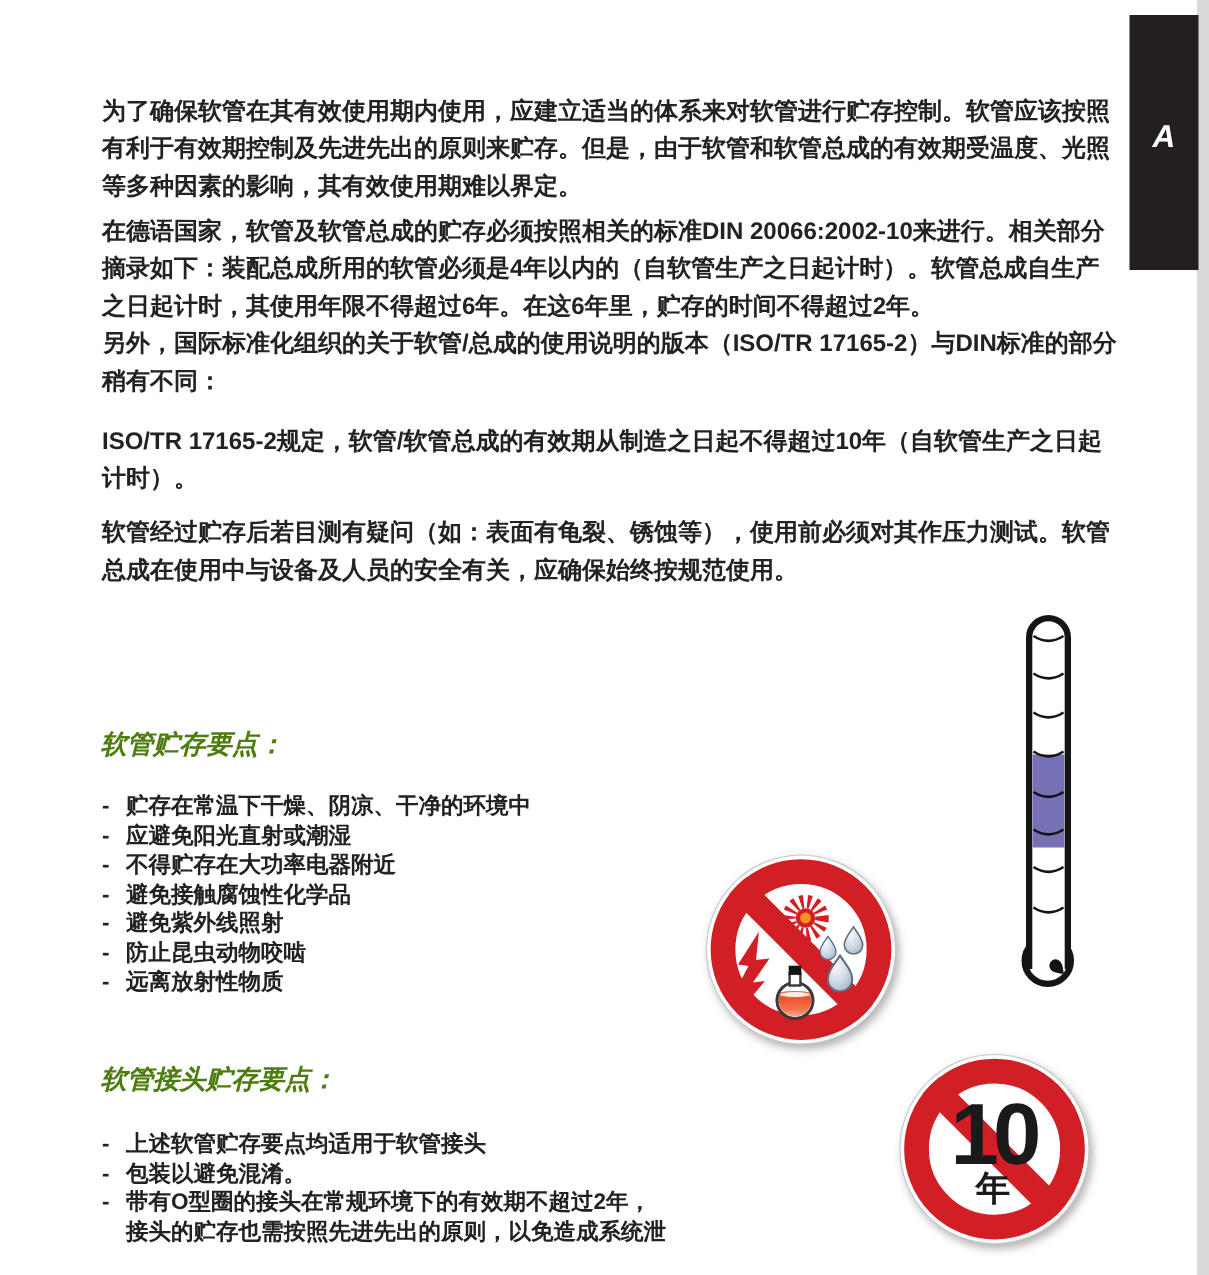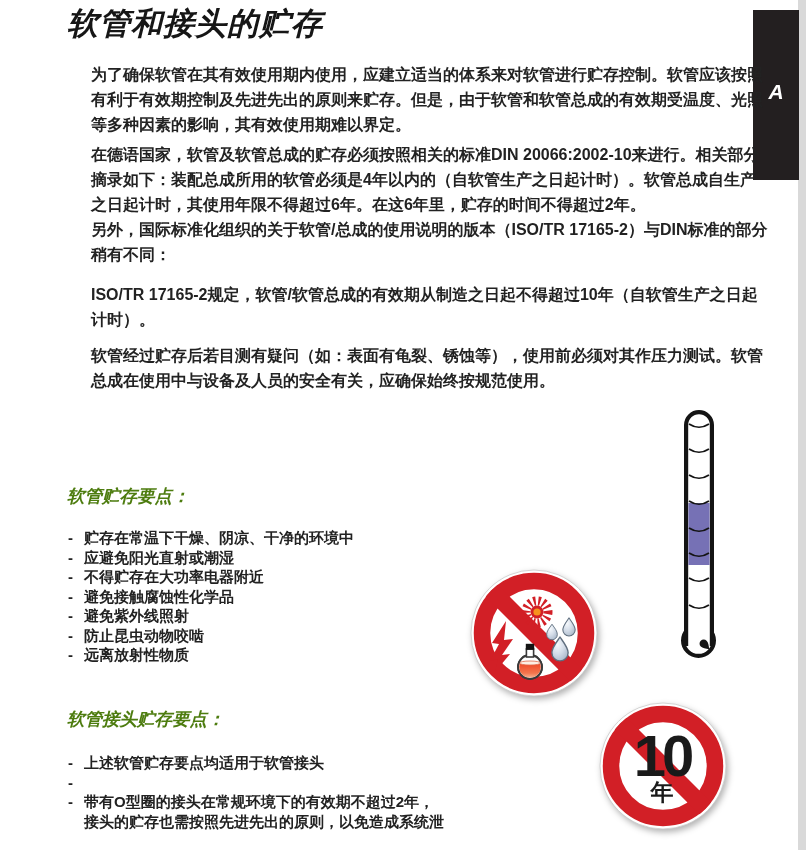--- a/index.html
+++ b/index.html
@@ -28,21 +28,20 @@
   .title {
     position: absolute; left: 67px; top: 3px;
     font-size: 31px; font-weight: bold; font-style: italic;
     letter-spacing: 1px; color: #161616;
     white-space: nowrap;
   }
   .para {
     position: absolute; left: 68px; width: 700px;
     font-size: 16px; line-height: 25px; font-weight: 600;
     color: #222;
-    margin-left: 23px;
   }
   .para div { white-space: nowrap; }
   .p1 { top: 62px; }
   .p2 { top: 142px; }
   .p3 { top: 217px; }
   .p4 { top: 282px; }
   .p5 { top: 343px; }
   .sec-heading {
     position: absolute; left: 67px;
     font-size: 17.5px; font-weight: bold; font-style: italic;
@@ -66,21 +65,20 @@
 <body>
 
 <div class="page">
 
   <div class="edge-strip"></div>
 
   <div class="tab-a">
     <span class="letter">A</span>
   </div>
 
-  <div class="title">软管和接头的贮存</div>
 
   <div class="para p1">
     <div>为了确保软管在其有效使用期内使用，应建立适当的体系来对软管进行贮存控制。软管应该按照</div>
     <div>有利于有效期控制及先进先出的原则来贮存。但是，由于软管和软管总成的有效期受温度、光照</div>
     <div>等多种因素的影响，其有效使用期难以界定。</div>
   </div>
 
   <div class="para p2">
     <div>在德语国家，软管及软管总成的贮存必须按照相关的标准DIN 20066:2002-10来进行。相关部分</div>
     <div>摘录如下：装配总成所用的软管必须是4年以内的（自软管生产之日起计时）。软管总成自生产</div>
@@ -154,20 +152,21 @@
   <div class="bullets b2">
     <div class="bullet">
       <span class="dash">-</span>
       <div class="btext">
           <div>上述软管贮存要点均适用于软管接头</div>
         </div>
     </div>
     <div class="bullet">
       <span class="dash">-</span>
       <div class="btext">
+        <div>包装以避免混淆。</div>
       </div>
     </div>
     <div class="bullet">
       <span class="dash">-</span>
       <div class="btext">
         <div>带有O型圈的接头在常规环境下的有效期不超过2年，</div>
         <div>接头的贮存也需按照先进先出的原则，以免造成系统泄</div>
       </div>
     </div>
   </div>

